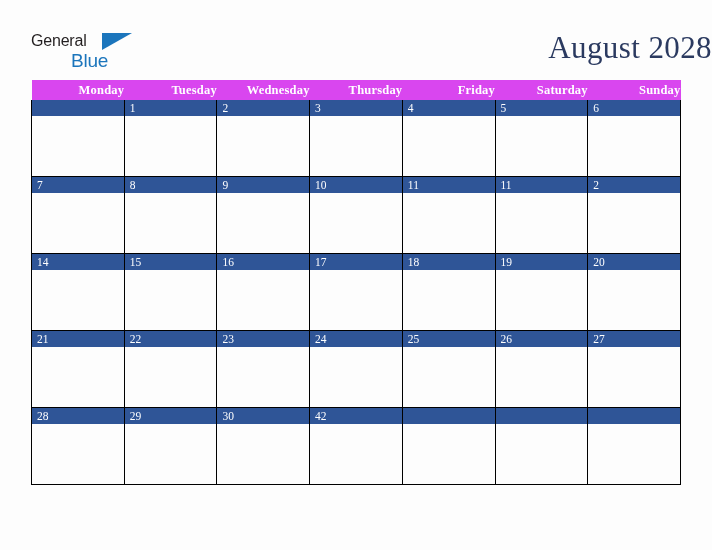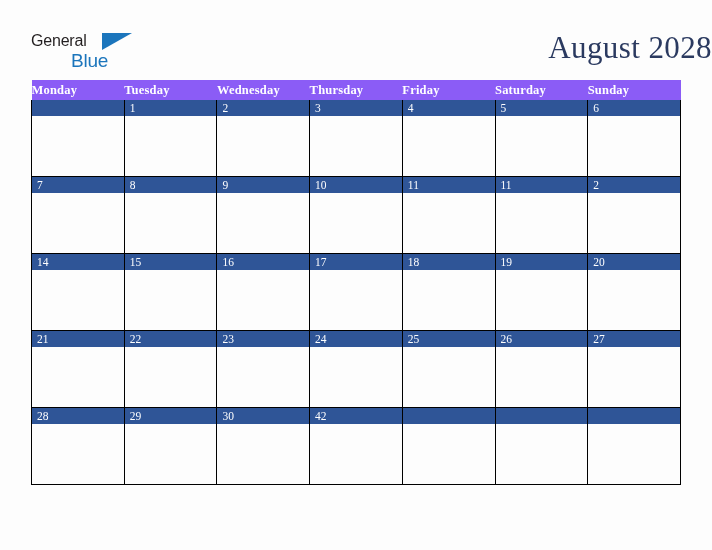--- a/index.html
+++ b/index.html
@@ -93,27 +93,27 @@
   .calendar {
     position: absolute;
     left: 31px;
     top: 80px;
     width: 650px;
     border-collapse: collapse;
     table-layout: fixed;
   }
 
   .calendar th {
-    background: #8b5cf6;
+    background: #d946ef;
     color: #ffffff;
     font-family: "Liberation Serif", serif;
     font-size: 12.5px;
     font-weight: bold;
     height: 20px;
-    text-align: left;
+    text-align: right;
     padding: 0;
     border: none;
     letter-spacing: 0.2px;
   }
 
   .calendar td {
     padding: 0;
     border: 1px solid #000000;
     border-top: none;
     vertical-align: top;

